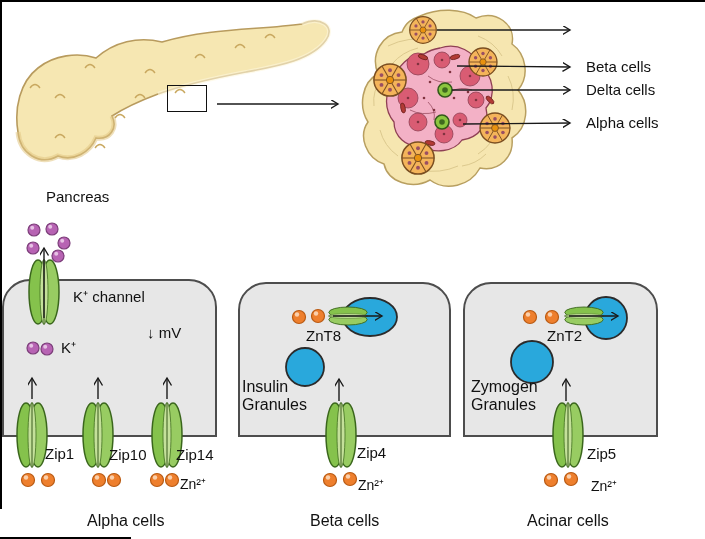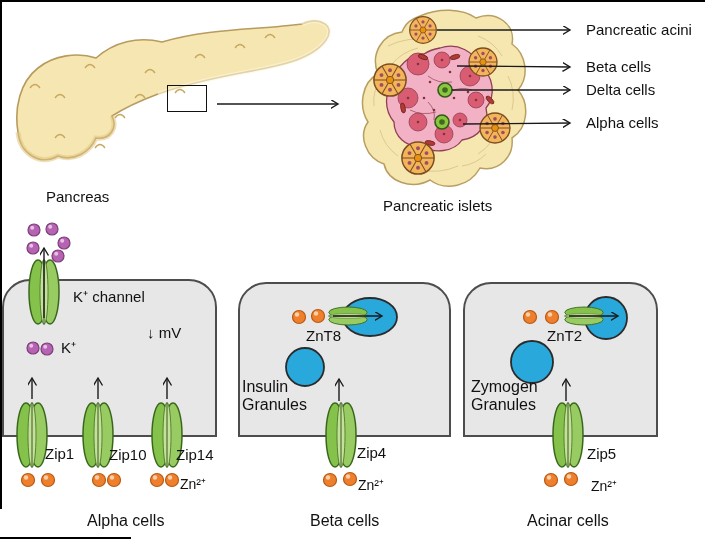--- a/index.html
+++ b/index.html
@@ -225,23 +225,21 @@
       <use href="#znion" transform="translate(330,480)"></use>
       <use href="#znion" transform="translate(350,479)"></use>
       <use href="#znion" transform="translate(530,317)"></use>
       <use href="#znion" transform="translate(552,317)"></use>
       <use href="#znion" transform="translate(551,480)"></use>
       <use href="#znion" transform="translate(571,479)"></use>
     </g>
   </svg>
 
   <div class="lbl" style="left:46px;top:188px;">Pancreas</div>
-  <div class="lbl" style="left:383px;top:197px;">Pancreatic islets</div>
-
-  <div class="lbl" style="left:586px;top:21px;">Pancreatic acini</div>
+
   <div class="lbl" style="left:586px;top:58px;">Beta cells</div>
   <div class="lbl" style="left:586px;top:81px;">Delta cells</div>
   <div class="lbl" style="left:586px;top:114px;">Alpha cells</div>
 
   <div class="lbl" style="left:61px;top:288px;margin-left:12px;">K⁺ channel</div>
   <div class="lbl" style="left:147px;top:324px;">↓ mV</div>
   <div class="lbl" style="left:61px;top:339px;">K⁺</div>
   <div class="lbl" style="left:45px;top:445px;">Zip1</div>
   <div class="lbl" style="left:109px;top:446px;text-align:center;">Zip10</div>
   <div class="lbl" style="left:176px;top:446px;">Zip14</div>

